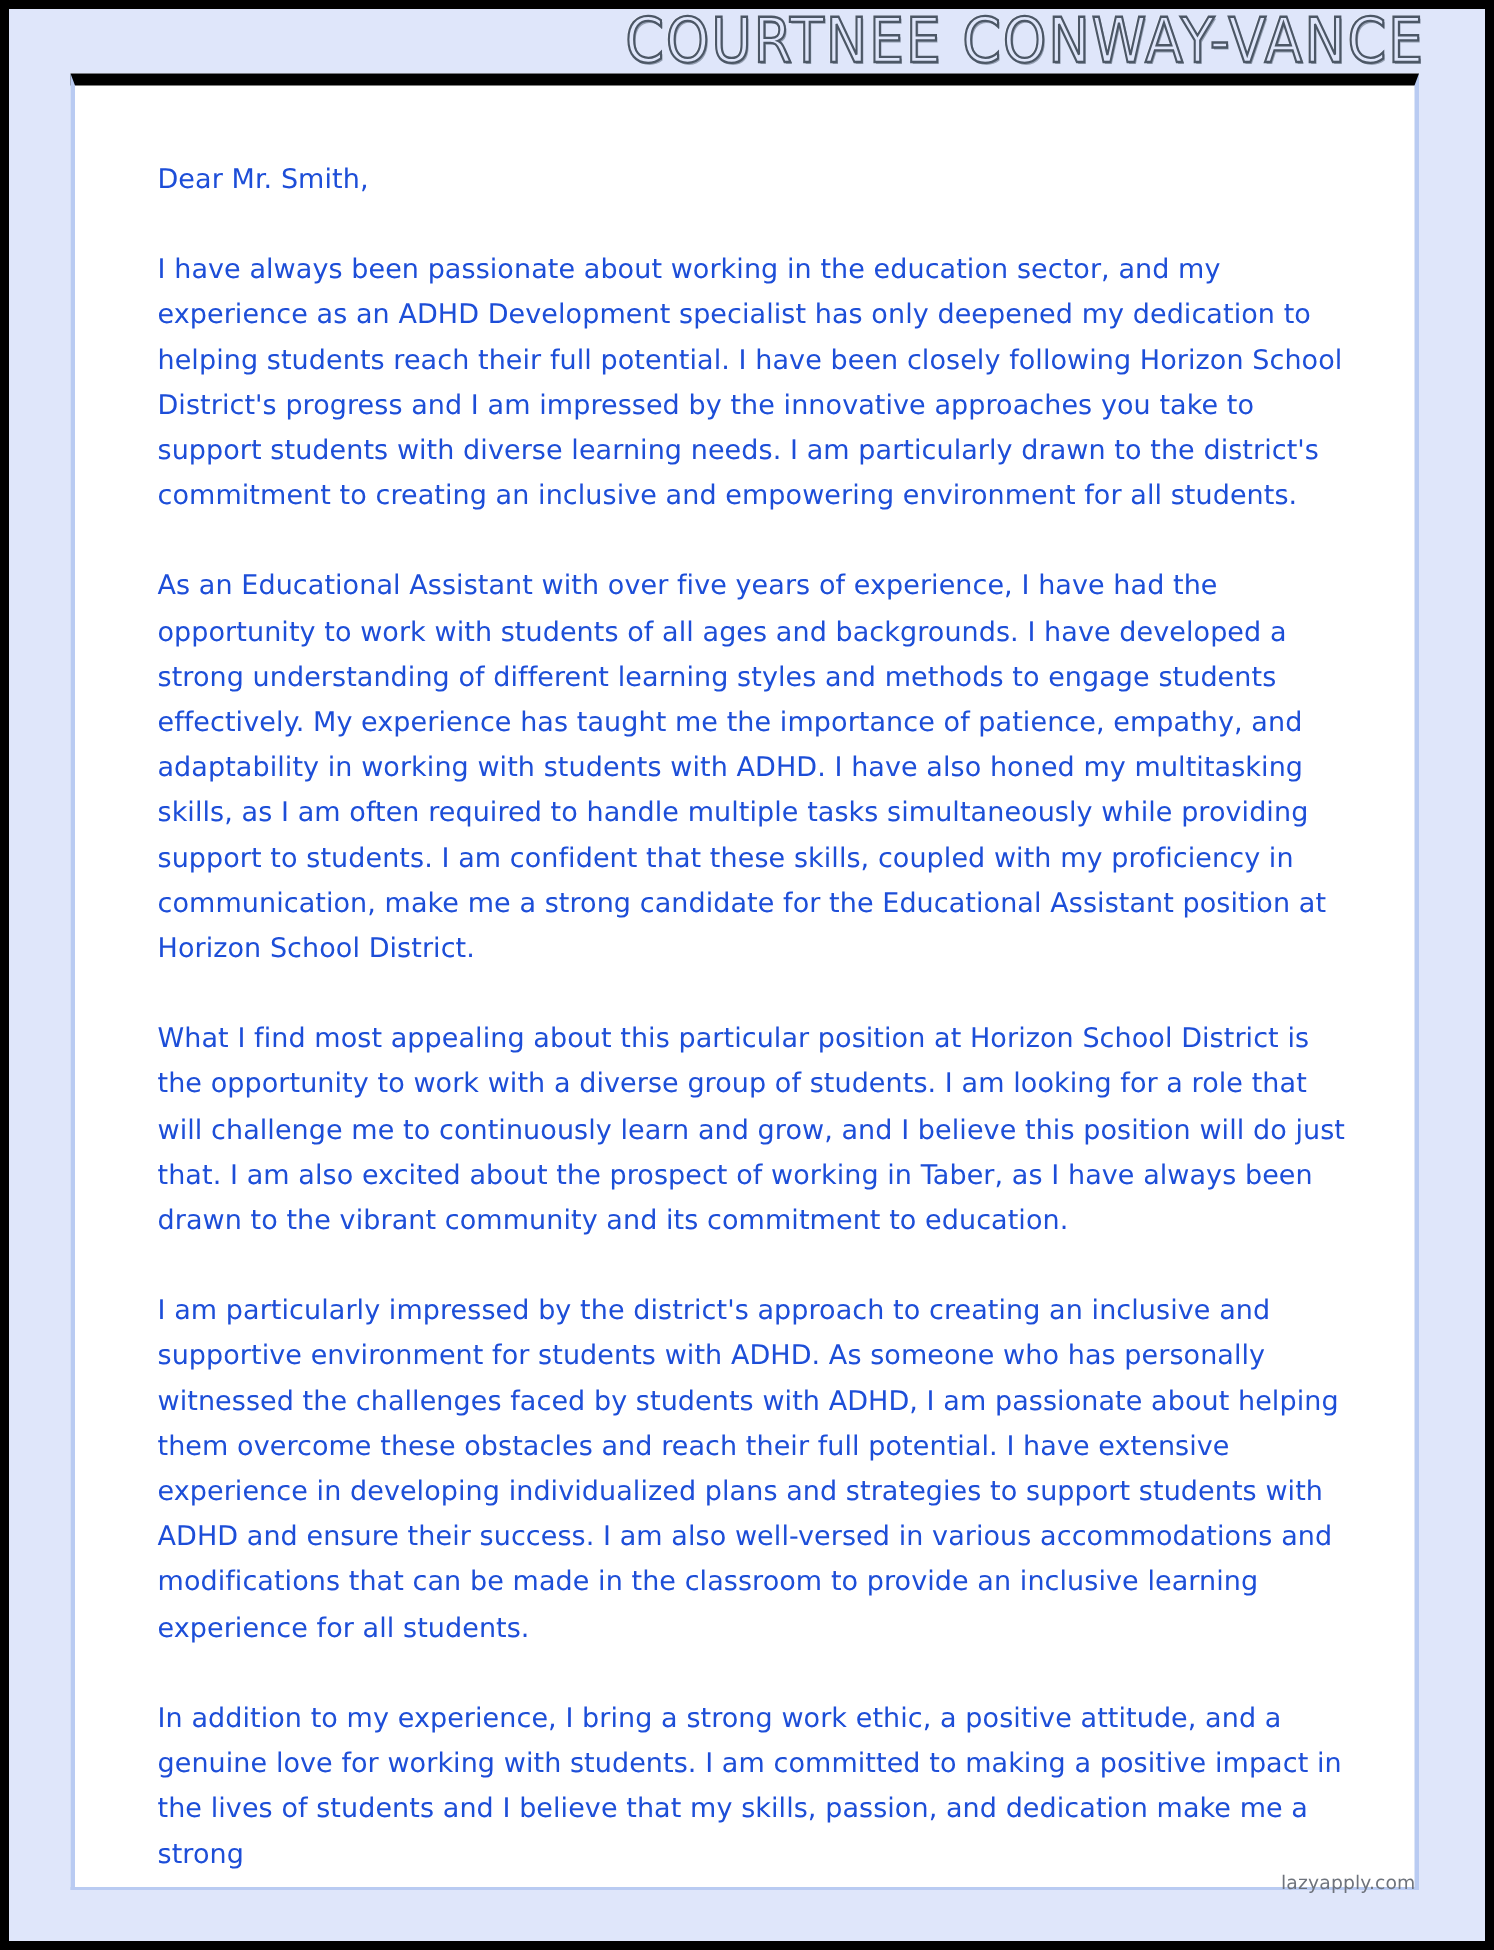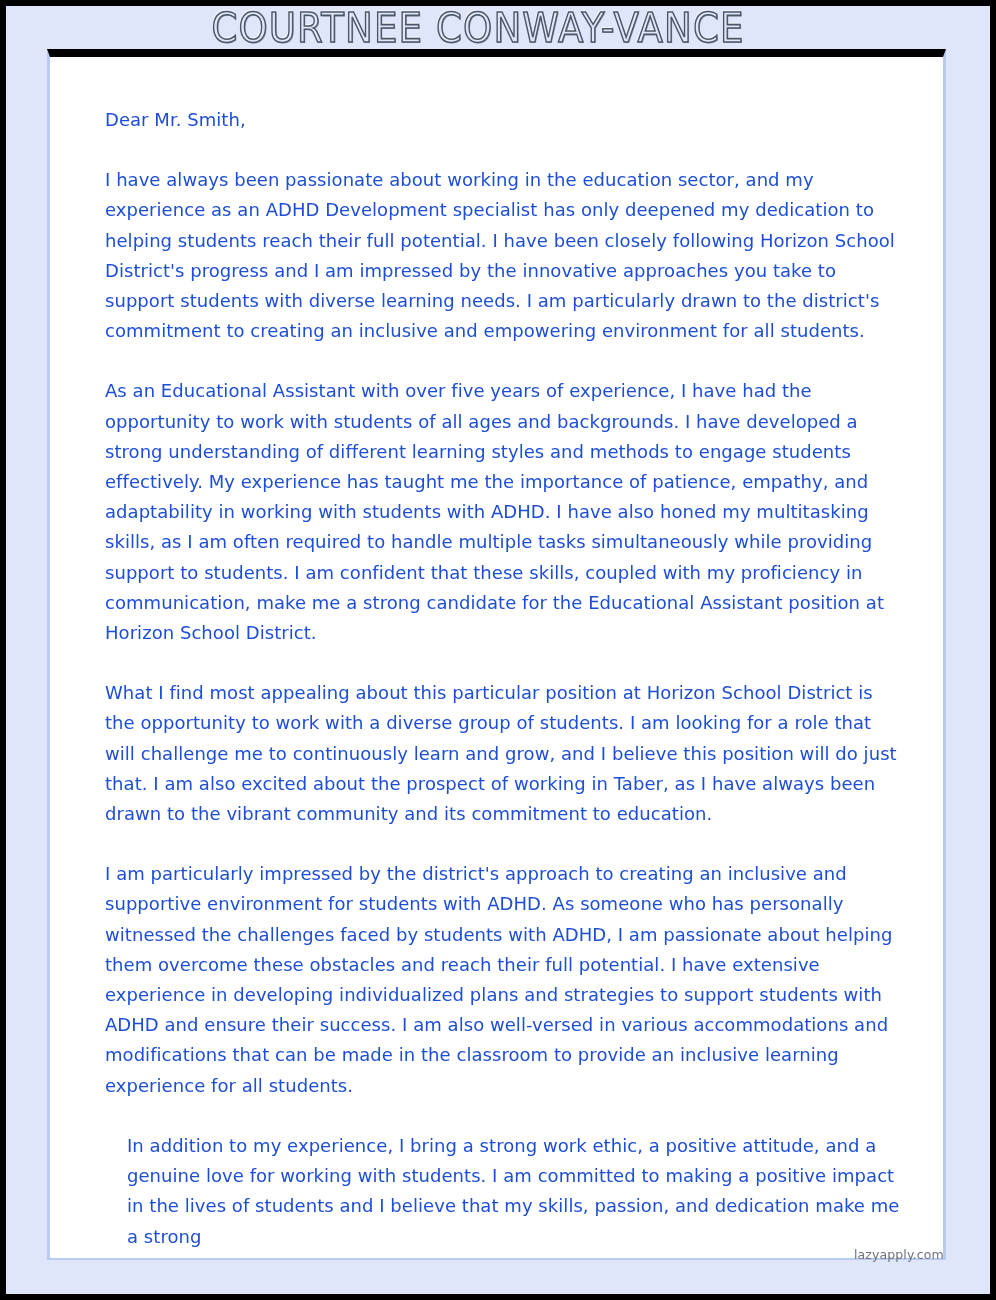--- a/index.html
+++ b/index.html
@@ -39,21 +39,21 @@
 
   
   #header-band {
     position: absolute;
     left: 0;
     top: 0;
     width: 984px;
     height: 43px;
     display: flex;
     align-items: center;
-    justify-content: center;
+    justify-content: flex-end;
     padding-right: 40px;
   }
 
   #header-name {
     font-family: "DejaVu Sans", "Liberation Sans", sans-serif;
     font-size: 37px;
     font-weight: 400;
     letter-spacing: 1.2px;
     line-height: 1;
     color: #dfe6fa;
@@ -90,21 +90,21 @@
     line-height: 30.2px;
     color: #1d4ed8;
     letter-spacing: 0.05px;
   }
 
   #letter-body p {
     margin: 0 0 30px 0;
     text-align: left;
   }
 
-  #letter-body p:last-child { margin-bottom: 0; margin-left: 22px; }
+  #letter-body p:last-child { margin-bottom: 0; }
 
   
   #watermark {
     position: absolute;
     left: 848px;
     top: 1243px;
     font-size: 12.5px;
     line-height: 1;
     color: #6e737c;
     letter-spacing: 0.1px;

